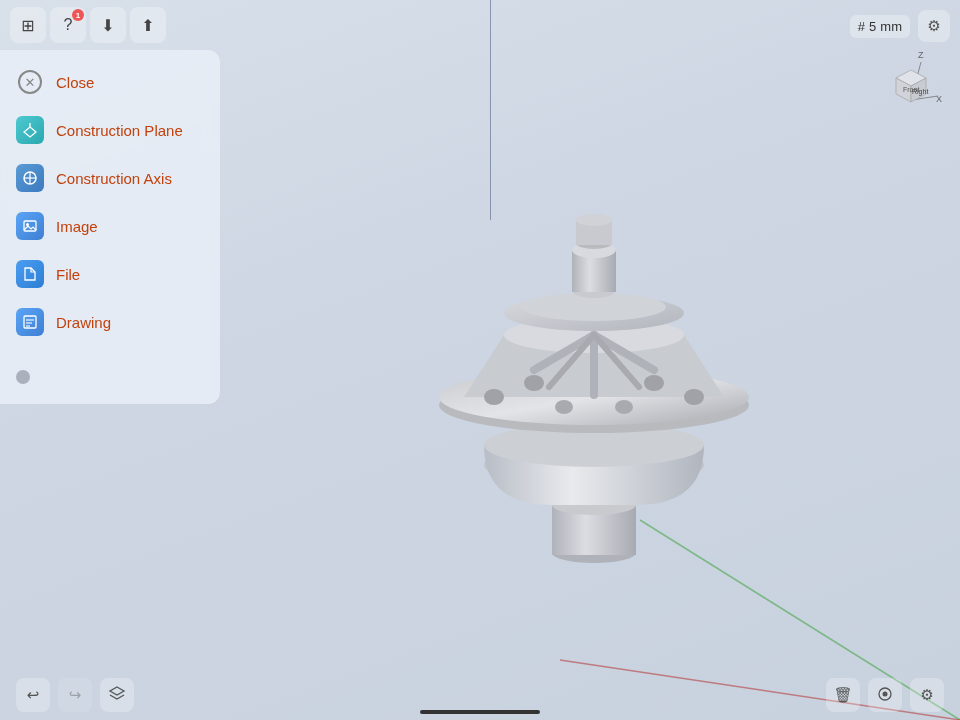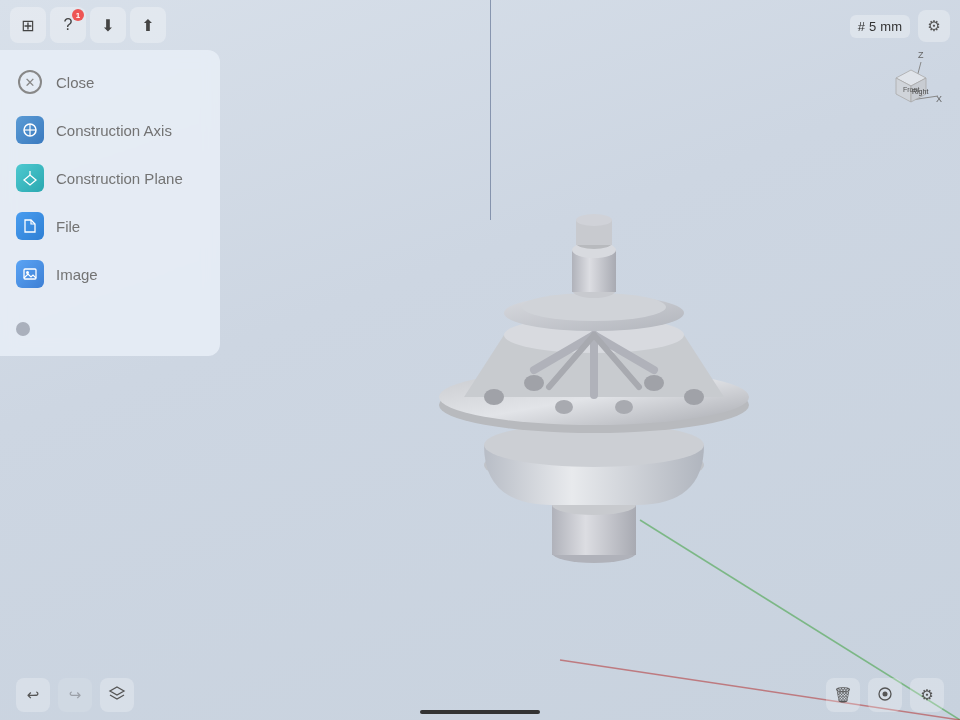--- a/index.html
+++ b/index.html
@@ -160,21 +160,21 @@
       width: 28px;
       height: 28px;
       display: flex;
       align-items: center;
       justify-content: center;
       flex-shrink: 0;
     }
 
     .menu-item-label {
       font-size: 15px;
-      color: #737373;
+      color: #c2410c;
       font-weight: 400;
     }
 
     
     .close-icon-circle {
       width: 24px;
       height: 24px;
       border: 2px solid #888;
       border-radius: 50%;
       display: flex;
@@ -437,68 +437,81 @@
 
     <div class="menu-item">
       <div class="menu-item-icon">
         <div class="close-icon-circle">✕</div>
       </div>
       <span class="menu-item-label">Close</span>
     </div>
 
     <div class="menu-item">
       <div class="menu-item-icon">
+        <div class="icon-plane">
+          <svg width="16" height="16" viewBox="0 0 16 16" fill="none">
+            <polygon points="2,10 8,5 14,10 8,15" fill="none" stroke="white" stroke-width="1.3"></polygon>
+            <line x1="8" y1="5" x2="8" y2="1" stroke="white" stroke-width="1.3"></line>
+          </svg>
+        </div>
+      </div>
+      <span class="menu-item-label">Construction Plane</span>
+    </div>
+
+    <div class="menu-item">
+      <div class="menu-item-icon">
         <div class="icon-axis">
           <svg width="16" height="16" viewBox="0 0 16 16" fill="none">
             <circle cx="8" cy="8" r="6" stroke="white" stroke-width="1.5"></circle>
             <line x1="8" y1="2" x2="8" y2="14" stroke="white" stroke-width="1.2"></line>
             <line x1="2" y1="8" x2="14" y2="8" stroke="white" stroke-width="1.2"></line>
           </svg>
         </div>
       </div>
       <span class="menu-item-label">Construction Axis</span>
-    </div>
-
-    <div class="menu-item">
-      <div class="menu-item-icon">
-        <div class="icon-plane">
-          <svg width="16" height="16" viewBox="0 0 16 16" fill="none">
-            <polygon points="2,10 8,5 14,10 8,15" fill="none" stroke="white" stroke-width="1.3"></polygon>
-            <line x1="8" y1="5" x2="8" y2="1" stroke="white" stroke-width="1.3"></line>
-          </svg>
-        </div>
-      </div>
-      <span class="menu-item-label">Construction Plane</span>
-    </div>
-
-    <div class="menu-item">
-      <div class="menu-item-icon">
-        <div class="icon-file">
-          <svg width="16" height="16" viewBox="0 0 16 16" fill="none">
-            <path d="M3,2 L3,14 L13,14 L13,6 L9,2 Z" stroke="white" stroke-width="1.3" fill="none"></path>
-            <polyline points="9,2 9,6 13,6" stroke="white" stroke-width="1.2" fill="none"></polyline>
-          </svg>
-        </div>
-      </div>
-      <span class="menu-item-label">File</span>
     </div>
 
     <div class="menu-item">
       <div class="menu-item-icon">
         <div class="icon-image">
           <svg width="16" height="16" viewBox="0 0 16 16" fill="none">
             <rect x="2" y="3" width="12" height="10" rx="1" stroke="white" stroke-width="1.3" fill="none"></rect>
             <circle cx="5.5" cy="6.5" r="1.5" fill="white"></circle>
             <polyline points="2,12 6,8 9,11 11,9 14,12" stroke="white" stroke-width="1.2" fill="none"></polyline>
           </svg>
         </div>
       </div>
       <span class="menu-item-label">Image</span>
     </div>
 
+    <div class="menu-item">
+      <div class="menu-item-icon">
+        <div class="icon-file">
+          <svg width="16" height="16" viewBox="0 0 16 16" fill="none">
+            <path d="M3,2 L3,14 L13,14 L13,6 L9,2 Z" stroke="white" stroke-width="1.3" fill="none"></path>
+            <polyline points="9,2 9,6 13,6" stroke="white" stroke-width="1.2" fill="none"></polyline>
+          </svg>
+        </div>
+      </div>
+      <span class="menu-item-label">File</span>
+    </div>
+
+    <div class="menu-item">
+      <div class="menu-item-icon">
+        <div class="icon-drawing">
+          <svg width="16" height="16" viewBox="0 0 16 16" fill="none">
+            <rect x="2" y="2" width="12" height="12" rx="1" stroke="white" stroke-width="1.3" fill="none"></rect>
+            <line x1="4" y1="6" x2="12" y2="6" stroke="white" stroke-width="1.1"></line>
+            <line x1="4" y1="9" x2="10" y2="9" stroke="white" stroke-width="1.1"></line>
+            <line x1="4" y1="12" x2="8" y2="12" stroke="white" stroke-width="1.1"></line>
+          </svg>
+        </div>
+      </div>
+      <span class="menu-item-label">Drawing</span>
+    </div>
 
     <div style="height:30px;"></div>
     <div class="small-dot"></div>
     <div style="height:20px;"></div>
   </div>
 
   <div class="bottom-toolbar">
     <div class="bottom-left-btns">
       <button class="btm-btn">
         <span>↩</span>

